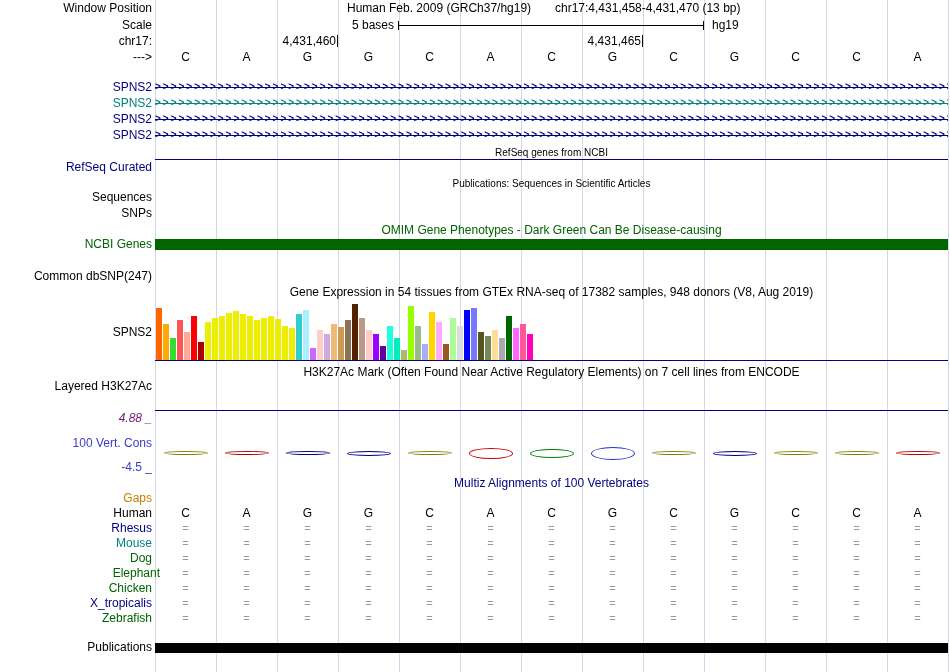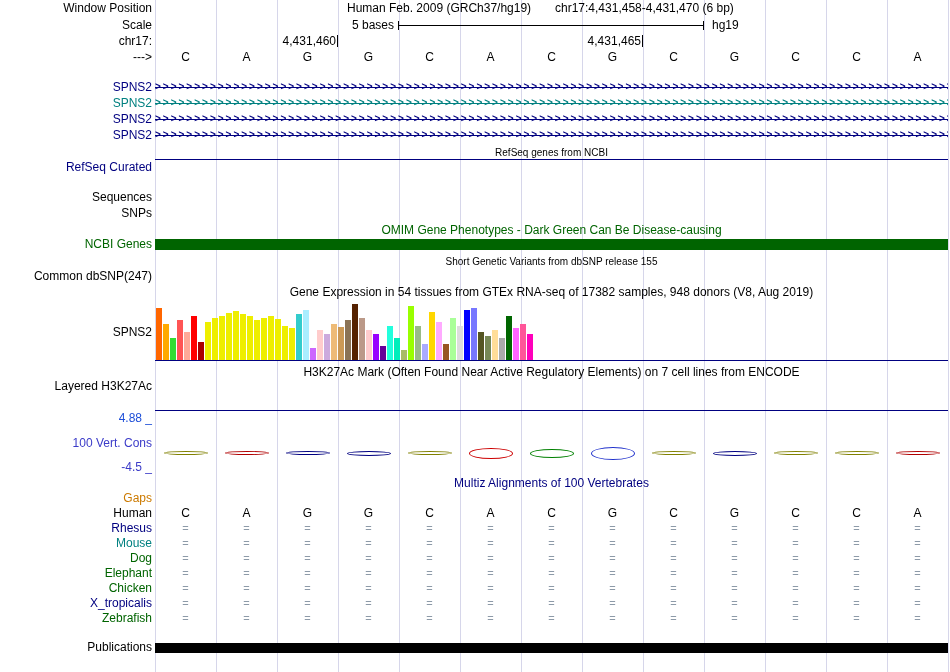--- a/index.html
+++ b/index.html
@@ -134,21 +134,21 @@
         <div class="base eq" style="color: rgb(141, 154, 168); left: 244px; width: 61px;">=</div>
         <div class="base eq" style="color: rgb(141, 154, 168); left: 305px; width: 61px;">=</div>
         <div class="base eq" style="color: rgb(141, 154, 168); left: 366px; width: 61px;">=</div>
         <div class="base eq" style="color: rgb(141, 154, 168); left: 427px; width: 61px;">=</div>
         <div class="base eq" style="color: rgb(141, 154, 168); left: 488px; width: 61px;">=</div>
         <div class="base eq" style="color: rgb(141, 154, 168); left: 549px; width: 61px;">=</div>
         <div class="base eq" style="color: rgb(141, 154, 168); left: 610px; width: 61px;">=</div>
         <div class="base eq" style="color: rgb(141, 154, 168); left: 671px; width: 61px;">=</div>
         <div class="base eq" style="color: rgb(141, 154, 168); left: 732px; width: 61px;">=</div>
       </div>
-      <div class="lbl" style="top: 567px; color: rgb(0, 100, 0);">Elephant</div>
+      <div class="lbl" style="top: 567px; color: rgb(0, 100, 0); margin-left: 8px;">Elephant</div>
       <div class="mrow" style="top: 567px;">
         <div class="base eq" style="color: rgb(141, 154, 168); left: 0px; width: 61px;">=</div>
         <div class="base eq" style="color: rgb(141, 154, 168); left: 61px; width: 61px;">=</div>
         <div class="base eq" style="color: rgb(141, 154, 168); left: 122px; width: 61px;">=</div>
         <div class="base eq" style="color: rgb(141, 154, 168); left: 183px; width: 61px;">=</div>
         <div class="base eq" style="color: rgb(141, 154, 168); left: 244px; width: 61px;">=</div>
         <div class="base eq" style="color: rgb(141, 154, 168); left: 305px; width: 61px;">=</div>
         <div class="base eq" style="color: rgb(141, 154, 168); left: 366px; width: 61px;">=</div>
         <div class="base eq" style="color: rgb(141, 154, 168); left: 427px; width: 61px;">=</div>
         <div class="base eq" style="color: rgb(141, 154, 168); left: 488px; width: 61px;">=</div>
@@ -202,48 +202,48 @@
         <div class="base eq" style="color: rgb(141, 154, 168); left: 488px; width: 61px;">=</div>
         <div class="base eq" style="color: rgb(141, 154, 168); left: 549px; width: 61px;">=</div>
         <div class="base eq" style="color: rgb(141, 154, 168); left: 610px; width: 61px;">=</div>
         <div class="base eq" style="color: rgb(141, 154, 168); left: 671px; width: 61px;">=</div>
         <div class="base eq" style="color: rgb(141, 154, 168); left: 732px; width: 61px;">=</div>
       </div>
     </div>
 
   <div class="lbl" style="top:2px">Window Position</div>
   <div class="htext" style="left:347px;top:2px">Human Feb. 2009 (GRCh37/hg19)</div>
-  <div class="htext" style="left:555px;top:2px">chr17:4,431,458-4,431,470 (6 bp)</div>
+  <div class="htext" style="left:555px;top:2px">chr17:4,431,458-4,431,470 (13 bp)</div>
 
   <div class="lbl" style="top:19px">Scale</div>
   <div class="htext" style="left:352px;top:19px">5 bases</div>
   <div style="position:absolute;left:398px;top:21px;width:306px;height:9px;border-left:1px solid #000;border-right:1px solid #000;">
     <div style="position:absolute;left:0;right:0;top:4px;height:1px;background:#000;"></div>
   </div>
   <div class="htext" style="left:712px;top:19px">hg19</div>
 
   <div class="lbl" style="top:35px">chr17:</div>
   <div class="coord" style="left:258px;top:35px;width:80px">4,431,460</div>
   <div class="coord" style="left:563px;top:35px;width:80px">4,431,465</div>
 
   <div class="lbl" style="top:51px">---&gt;</div>
 
 
   <div class="ctitle small" style="top:146px">RefSeq genes from NCBI</div>
   <div class="hline" style="top:159px"></div>
   <div class="lbl" style="top: 161px; color: rgb(0, 0, 128);">RefSeq Curated</div>
 
+  <div class="ctitle small" style="top:177px">Publications: Sequences in Scientific Articles</div>
   <div class="lbl" style="top:191px">Sequences</div>
   <div class="lbl" style="top:207px">SNPs</div>
 
   <div class="ctitle" style="top: 224px; color: rgb(0, 100, 0);">OMIM Gene Phenotypes - Dark Green Can Be Disease-causing</div>
   <div class="lbl" style="top: 238px; color: rgb(0, 100, 0);">NCBI Genes</div>
   <div style="position: absolute; left: 155px; top: 239px; width: 793px; height: 11px; background: rgb(0, 100, 0);"></div>
 
-  <div class="ctitle small" style="top:255px">Short Genetic Variants from dbSNP release 155</div>
   <div class="lbl" style="top:270px">Common dbSNP(247)</div>
 
   <div class="ctitle" style="top:286px">Gene Expression in 54 tissues from GTEx RNA-seq of 17382 samples, 948 donors (V8, Aug 2019)</div>
   <div class="lbl" style="top:326px">SPNS2</div>
   <div id="gtex-bars" style="position:absolute;left:155px;top:300px;width:793px;height:60px">
       <div class="bar" style="left: 1px; height: 52px; background: rgb(255, 102, 0);"></div>
       <div class="bar" style="left: 8px; height: 36px; background: rgb(255, 170, 0);"></div>
       <div class="bar" style="left: 15px; height: 22px; background: rgb(51, 221, 51);"></div>
       <div class="bar" style="left: 22px; height: 40px; background: rgb(255, 85, 85);"></div>
       <div class="bar" style="left: 29px; height: 28px; background: rgb(255, 170, 153);"></div>
@@ -296,21 +296,21 @@
       <div class="bar" style="left: 358px; height: 32px; background: rgb(255, 102, 255);"></div>
       <div class="bar" style="left: 365px; height: 36px; background: rgb(255, 85, 153);"></div>
       <div class="bar" style="left: 372px; height: 26px; background: rgb(255, 0, 187);"></div>
     </div>
   <div class="hline" style="top:360px"></div>
 
   <div class="ctitle" style="top:366px">H3K27Ac Mark (Often Found Near Active Regulatory Elements) on 7 cell lines from ENCODE</div>
   <div class="lbl" style="top:380px">Layered H3K27Ac</div>
   <div class="hline" style="top:410px"></div>
 
-  <div class="lbl" style="top: 412px; color: #1d4ed8;">4.88 _</div>
+  <div class="lbl" style="top: 412px; color: #701a75; font-style: italic;">4.88 _</div>
   <div class="lbl" style="top: 437px; color: rgb(59, 59, 200);">100 Vert. Cons</div>
   <div class="lbl" style="top: 461px; color: rgb(59, 59, 200);">-4.5 _</div>
 
   <div class="ctitle" style="top: 477px; color: rgb(0, 0, 128);">Multiz Alignments of 100 Vertebrates</div>
 
   <div class="lbl" style="top:641px">Publications</div>
   <div style="position: absolute; left: 155px; top: 643px; width: 793px; height: 10px; background: rgb(0, 0, 0);"></div>
 </div>
 
 </body></html>

